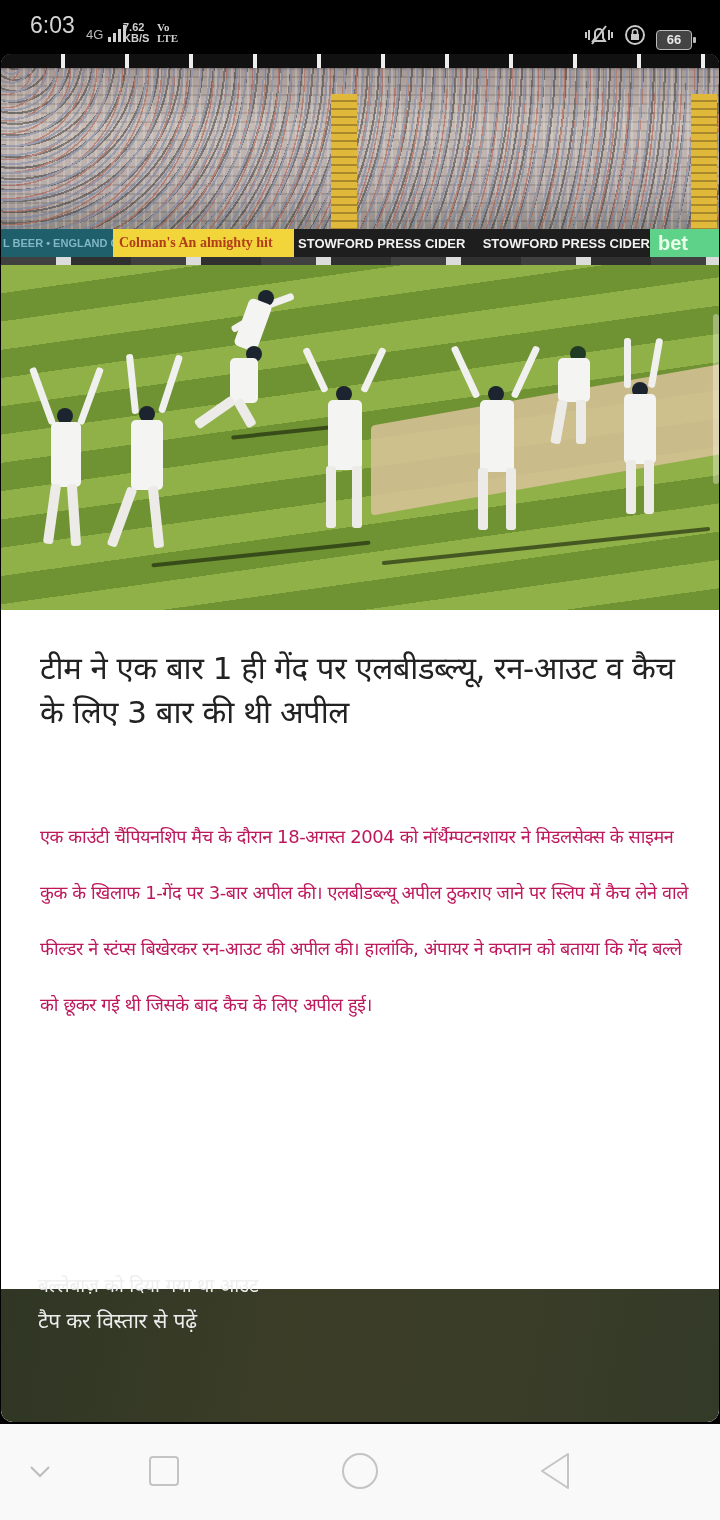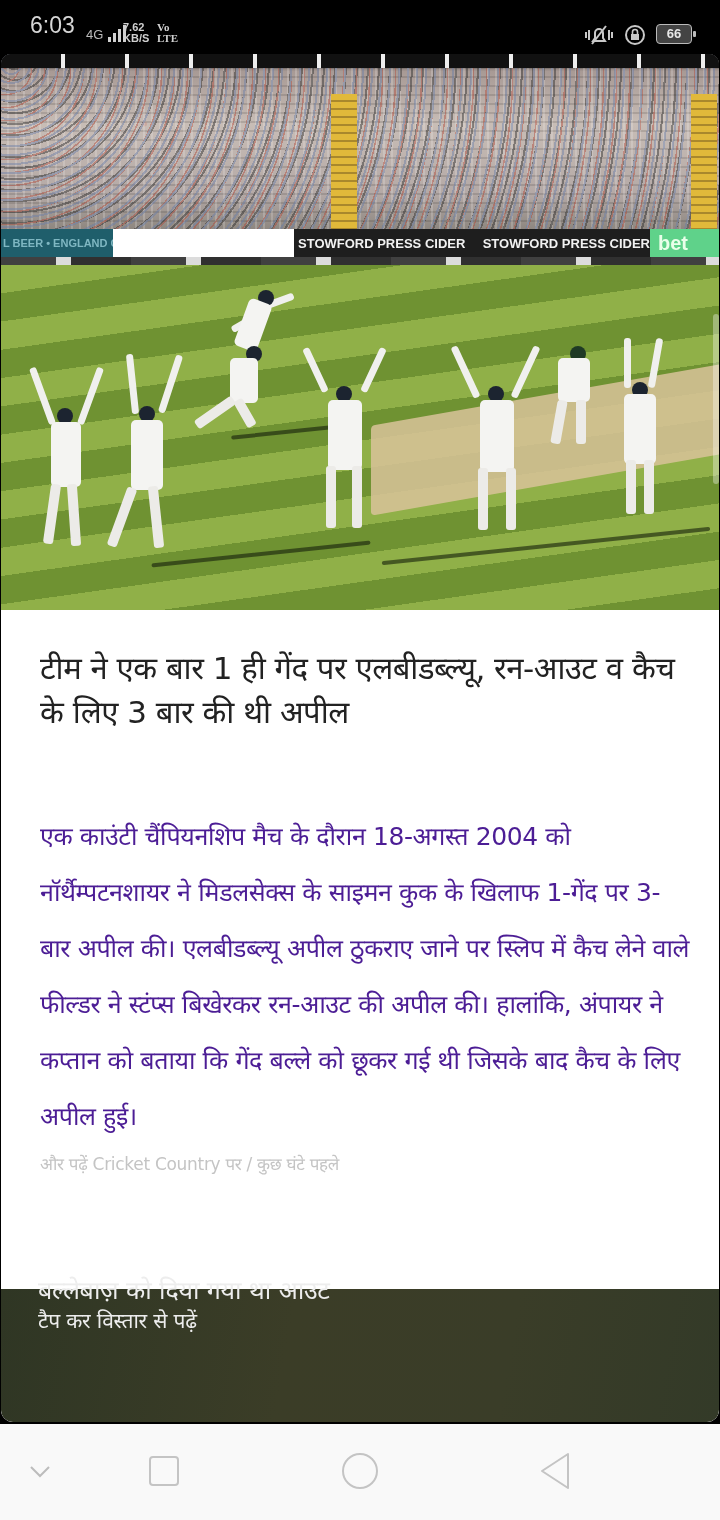--- a/index.html
+++ b/index.html
@@ -8,21 +8,21 @@
 
   
   .status-bar { position: absolute; left: 0; top: 0; width: 720px; height: 54px; background: #000; color: #d8d8d8; }
   .sb-time { position: absolute; left: 30px; top: 12px; font-size: 23px; color: #d6d6d6; }
   .sb-net { position: absolute; left: 86px; top: 24px; display: flex; align-items: flex-end; gap: 4px; }
   .sb-4g { font-size: 13px; color: #bbb; margin-right: 1px; }
   .bars { display: flex; align-items: flex-end; gap: 2px; height: 18px; }
   .bars span { width: 3px; background: #d0d0d0; display: block; }
   .sb-speed { position: absolute; left: 123px; top: 22px; font-size: 11px; line-height: 11px; color: #d0d0d0; font-weight: bold; }
   .sb-volte { position: absolute; left: 157px; top: 22px; font-size: 11px; line-height: 11px; color: #d0d0d0; font-weight: bold; font-family: Liberation Serif, serif; }
-  .sb-right { position: absolute; right: 28px; top: 24px; display: flex; align-items: flex-start; gap: 10px; }
+  .sb-right { position: absolute; right: 28px; top: 24px; display: flex; align-items: flex-end; gap: 10px; }
   .battery { width: 36px; height: 20px; border: 1.5px solid #bbb; border-radius: 4px; background: #444; color: #e8e8e8; font-size: 13px; font-weight: bold; text-align: center; line-height: 17px; position: relative; }
   .battery:after { content: ""; position: absolute; right: -5px; top: 6px; width: 3px; height: 6px; background: #bbb; border-radius: 1px; }
 
   
   .card { position: absolute; left: 1px; top: 54px; width: 718px; height: 1368px; background: #fff; border-radius: 10px 10px 12px 12px; overflow: hidden; }
 
   
   .photo { position: absolute; left: 0; top: 0; width: 718px; height: 556px; overflow: hidden; }
   .stands { position: absolute; left: 0; top: 0; width: 718px; height: 175px;
     background:
@@ -54,28 +54,28 @@
   .shadow { position: absolute; height: 4px; background: rgba(20,30,10,0.6); border-radius: 3px; transform: rotate(-6deg); }
   .player { position: absolute; }
   .p-head { position: absolute; width: 16px; height: 16px; background: #1c2430; border-radius: 50%; }
   .p-body { position: absolute; background: #f4f4f2; border-radius: 5px; }
   .p-arm { position: absolute; width: 7px; background: #f0f0ee; border-radius: 3px; }
   .p-leg { position: absolute; width: 10px; background: #ecebe8; border-radius: 3px; }
   .scroll-hint { position: absolute; right: 0; top: 260px; width: 6px; height: 170px; background: rgba(255,255,255,0.35); border-radius: 3px; }
 
   
   .headline { position: absolute; left: 39px; top: 592px; width: 650px; font-size: 31px; line-height: 44px; color: #222; font-family: "DejaVu Sans", sans-serif; letter-spacing: -0.5px; }
-  .body-text { position: absolute; left: 39px; top: 755px; width: 650px; font-size: 25px; line-height: 56px; color: #4c1d95; font-family: "DejaVu Sans", sans-serif; letter-spacing: -0.4px; }
+  .body-text { position: absolute; left: 39px; top: 755px; width: 650px; font-size: 18px; line-height: 56px; color: #be185d; font-family: "DejaVu Sans", sans-serif; letter-spacing: -0.4px; }
   .source { position: absolute; left: 39px; top: 1098px; font-size: 17px; color: #c4c4c4; font-family: "DejaVu Sans", sans-serif; letter-spacing: -0.3px; }
   .source span { cursor: pointer; }
 
   
   .banner { position: absolute; left: 0; top: 1235px; width: 718px; height: 133px;
     background: linear-gradient(100deg, #2f3624 0%, #3b3d27 40%, #3a3d28 70%, #333a28 100%); border-radius: 0 0 12px 12px; }
-  .banner-title { position: absolute; left: 38px; top: 1272px; font-size: 25px; color: #ededed; font-family: "DejaVu Sans", sans-serif; letter-spacing: -0.3px; }
+  .banner-title { position: absolute; left: 38px; top: 1272px; font-size: 19px; color: #ededed; font-family: "DejaVu Sans", sans-serif; letter-spacing: -0.3px; }
   .banner-sub { position: absolute; left: 38px; top: 1306px; font-size: 21px; color: #ededed; font-family: "DejaVu Sans", sans-serif; letter-spacing: -0.3px; }
 
   
   .navbar { position: absolute; left: 0; top: 1424px; width: 720px; height: 96px; background: #f9f9f9; }
   .nav-btn { position: absolute; top: 24px; width: 50px; height: 50px; display: flex; align-items: center; justify-content: center; }
 </style>
 </head>
 <body>
 
 <div class="status-bar">
@@ -124,20 +124,21 @@
 <div class="card">
   <div class="photo">
     <div class="stands">
         <div class="stands-noise"></div>
       </div>
     <div class="roof"></div>
     <div class="stairs" style="left:330px"></div>
     <div class="stairs" style="left:690px"></div>
 
     <div class="adboard ad-england">L BEER • ENGLAND CRICKET</div>
+    <div class="adboard ad-colmans">Colman's  An almighty hit</div>
     <div class="adboard ad-stowford">
       <span>STOWFORD PRESS CIDER</span>
       <span style="display:inline-block;width:40px"></span>
       <span>STOWFORD PRESS CIDER</span>
     </div>
     <div class="adboard ad-bet">bet</div>
     <div class="perimeter"></div>
 
     <div class="field"></div>
     <div class="pitch"></div>
@@ -200,27 +201,20 @@
       <div class="p-head" style="left:16px;top:44px"></div>
       <div class="p-body" style="left:8px;top:56px;width:32px;height:70px"></div>
       <div class="p-leg" style="left:10px;top:122px;height:54px"></div>
       <div class="p-leg" style="left:28px;top:122px;height:54px"></div>
     </div>
     <div class="scroll-hint"></div>
   </div>
 
   <div class="headline">टीम ने एक बार 1 ही गेंद पर एलबीडब्ल्यू, रन-आउट व कैच के लिए 3 बार की थी अपील</div>
   <div class="body-text">एक काउंटी चैंपियनशिप मैच के दौरान 18-अगस्त 2004 को नॉर्थैम्पटनशायर ने मिडलसेक्स के साइमन कुक के खिलाफ 1-गेंद पर 3-बार अपील की। एलबीडब्ल्यू अपील ठुकराए जाने पर स्लिप में कैच लेने वाले फील्डर ने स्टंप्स बिखेरकर रन-आउट की अपील की। हालांकि, अंपायर ने कप्तान को बताया कि गेंद बल्ले को छूकर गई थी जिसके बाद कैच के लिए अपील हुई।</div>
-  <div class="source">
-    <span>और पढ़ें</span>
-    <span>Cricket Country</span>
-    <span>पर</span>
-    <span>/</span>
-    <span>कुछ घंटे पहले</span>
-  </div>
 
   <div class="banner"></div>
 </div>
 <div class="banner-title">बल्लेबाज़ को दिया गया था आउट</div>
 <div class="banner-sub">टैप कर विस्तार से पढ़ें</div>
 
 <div class="navbar">
   <div class="nav-btn" style="left:15px">
     <span>
       <svg width="24" height="16" viewBox="0 0 24 16">

